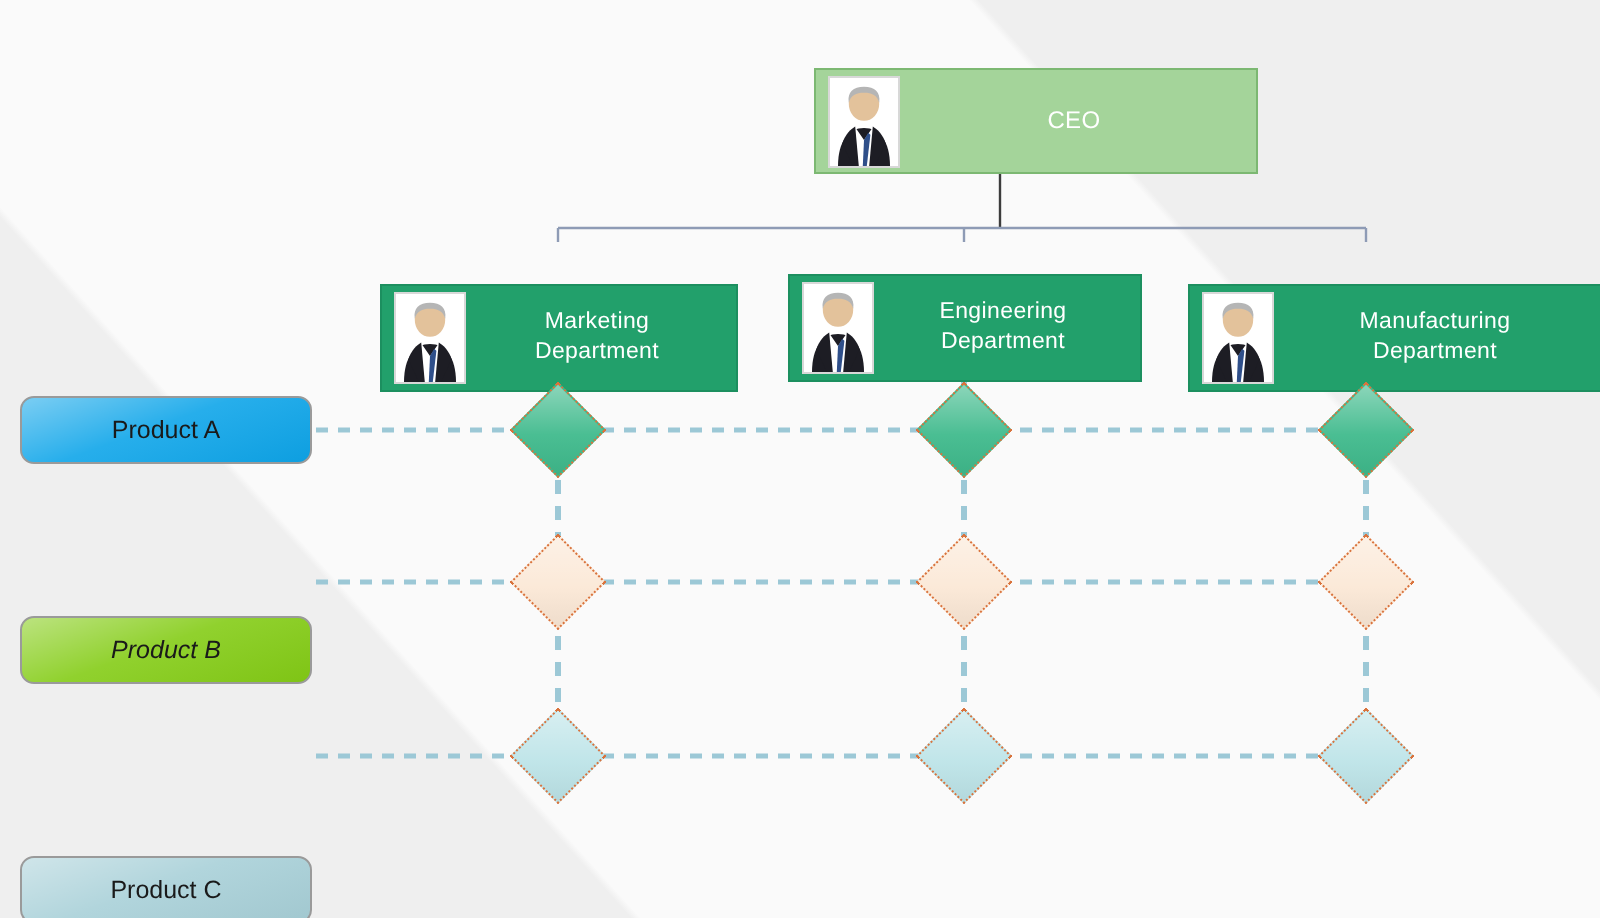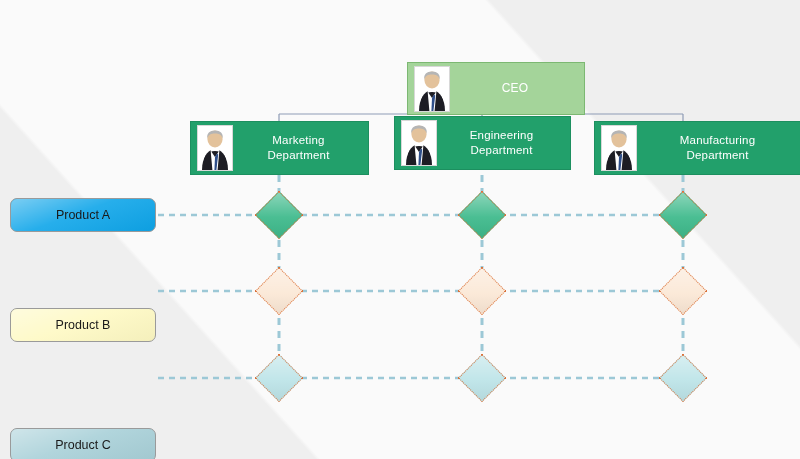--- a/index.html
+++ b/index.html
@@ -62,35 +62,35 @@
     color: #ffffff;
     font-size: 11.5px;
     line-height: 15px;
     letter-spacing: .2px;
     padding: 0 6px 0 2px;
   }
 
   #ceo-box {
     left: 407px;
     top: 34px;
-    width: 178px;
+    width: 222px;
     height: 53px;
     background: #a4d49a;
     border: 1px solid #7cb872;
-    margin-top: 28px;
   }
   #ceo-box .label {
     color: #ffffff;
     font-size: 12px;
   }
 
   .dept-box {
     height: 54px;
     background: #22a06b;
     border: 1px solid #1c8f5f;
+    margin-top: 21px;
   }
   #dept-marketing  { left: 190px; top: 121px; width: 179px; }
   #dept-engineering{ left: 394px; top: 116px; width: 177px; }
   #dept-manufacturing { left: 594px; top: 121px; width: 209px; }
 
   
   .avatar {
     width: 34px;
     height: 44px;
     margin-left: 6px;
@@ -119,21 +119,21 @@
   }
   .product-box .sheen {
     position: absolute;
     left: 0; top: 0; right: 0; bottom: 0;
     background: linear-gradient(160deg, rgba(255,255,255,.45) 0%, rgba(255,255,255,.10) 46%, rgba(0,0,0,.04) 100%);
     pointer-events: none;
   }
   .product-box .ptext { position: relative; z-index: 2; }
 
   #product-a { left: 10px; top: 198px; background: #0ea5e9; }
-  #product-b { left: 10px; top: 274px; background: #fef9c3; }
+  #product-b { left: 10px; top: 274px; background: #84cc16; font-style: italic; }
   #product-c { left: 10px; top: 360px; background: #a8d0d8; }
 
   
   .diamond {
     position: absolute;
     width: 34px;
     height: 34px;
     transform: rotate(45deg);
     box-sizing: border-box;
     border: 1px dotted #d9733d;

